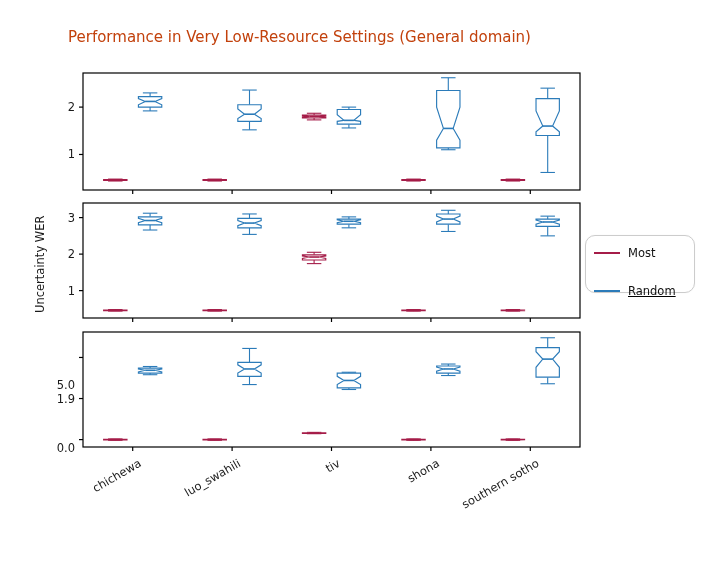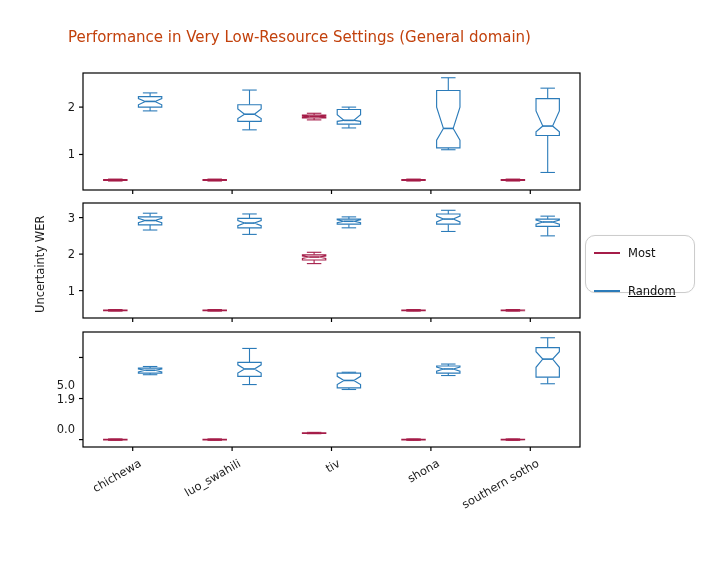--- a/index.html
+++ b/index.html
@@ -354,21 +354,21 @@
         <line x1="530.3" y1="447" x2="530.3" y2="451" stroke="#000" stroke-width="1.2"></line>
       </g>
     </svg>
 
   <div id="tick-layer">
       <div class="tick-label" style="right: 649px; top: 154.474px;">1</div>
       <div class="tick-label" style="right: 649px; top: 107.105px;">2</div>
       <div class="tick-label" style="right: 649px; top: 290.619px;">1</div>
       <div class="tick-label" style="right: 649px; top: 254.111px;">2</div>
       <div class="tick-label" style="right: 649px; top: 217.603px;">3</div>
-      <div class="tick-label" style="right: 649px; top: 429px;">0.0</div>
+      <div class="tick-label" style="right: 649px; top: 448px;">0.0</div>
       <div class="tick-label" style="right: 649px; top: 398.536px;">1.9</div>
       <div class="tick-label" style="right: 649px; top: 357.464px; margin-top: 28px;">5.0</div>
       <div class="xtick-label" style="left: 0px; top: 456px; width: 136.7px;">chichewa</div>
       <div class="xtick-label" style="left: 0px; top: 456px; width: 236.1px;">luo_swahili</div>
       <div class="xtick-label" style="left: 0px; top: 456px; width: 335.5px;">tiv</div>
       <div class="xtick-label" style="left: 0px; top: 456px; width: 434.9px;">shona</div>
       <div class="xtick-label" style="left: 0px; top: 456px; width: 534.3px;">southern sotho</div>
     </div>
 
   <div class="legend-box">

